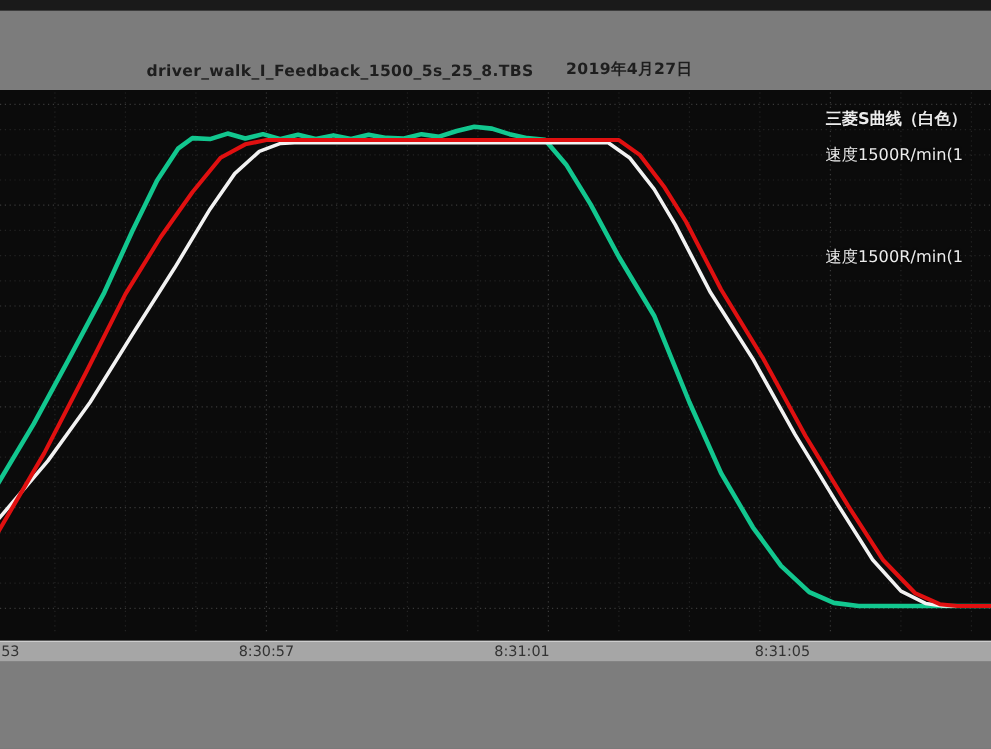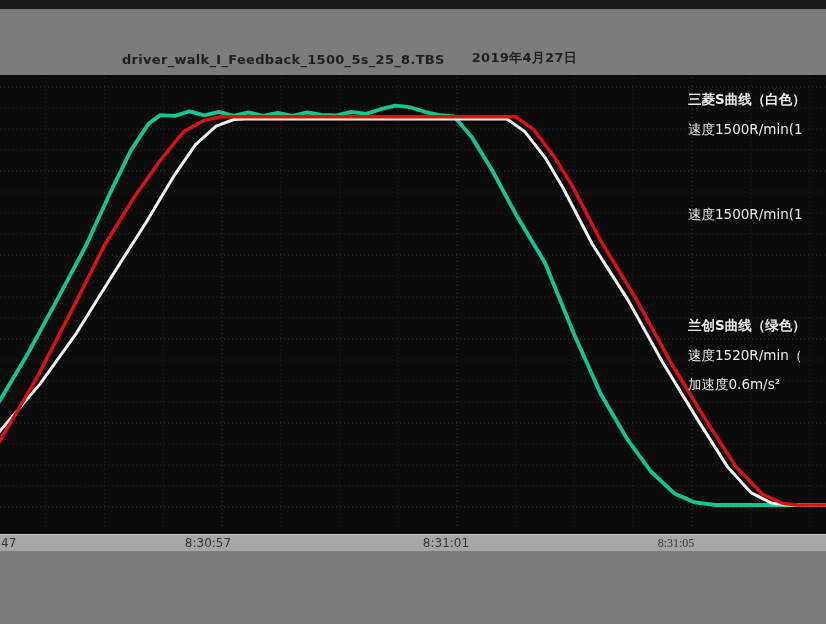--- a/index.html
+++ b/index.html
@@ -87,30 +87,25 @@
       </svg>
 
     <div class="legend">
       <div class="lblock" style="top:10px">
         <div class="ttl">三菱S曲线（白色）</div>
         <div>速度1500R/min(1</div>
       </div>
       <div class="lblock" style="top:125px">
         <div>速度1500R/min(1</div>
       </div>
-      <div class="lblock" style="top:236px">
-        <div class="ttl">兰创S曲线（绿色）</div>
-        <div>速度1520R/min（</div>
-        <div>加速度0.6m/s²</div>
-      </div>
     </div>
   </div>
 
   <div class="axis-strip">
-      <span class="tick edge">47</span>
-      <span class="tick" style="left: 208px;">8:30:57</span>
-      <span class="tick" style="left: 446px;">8:31:01</span>
-      <span class="tick" style="left: 676px; font-family: Liberation Serif, serif;">8:31:05</span>
+      <span class="tick edge">53</span>
+      <span class="tick" style="left: 222px;">8:30:57</span>
+      <span class="tick" style="left: 435px;">8:31:01</span>
+      <span class="tick" style="left: 652px;">8:31:05</span>
     </div>
 
   <div class="footer"></div>
 
 </div>
 
 </body></html>

